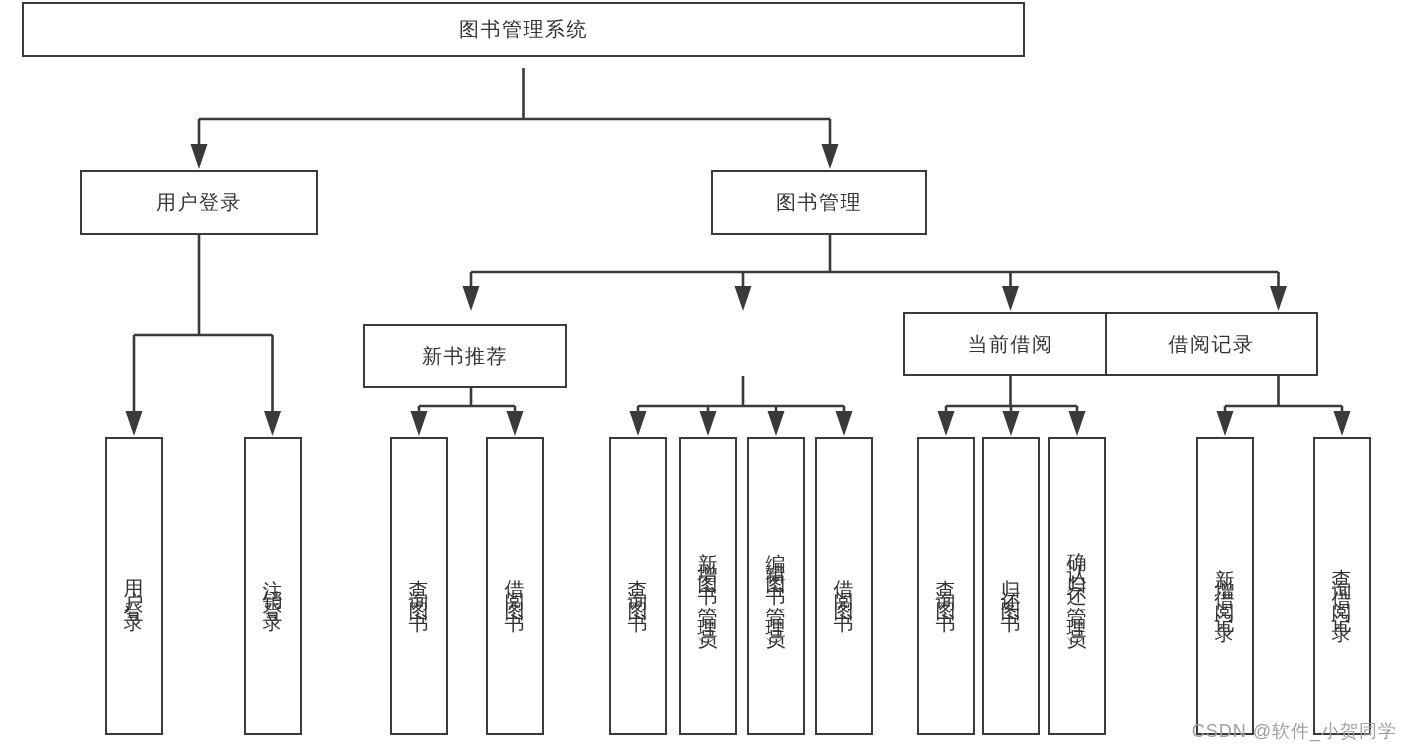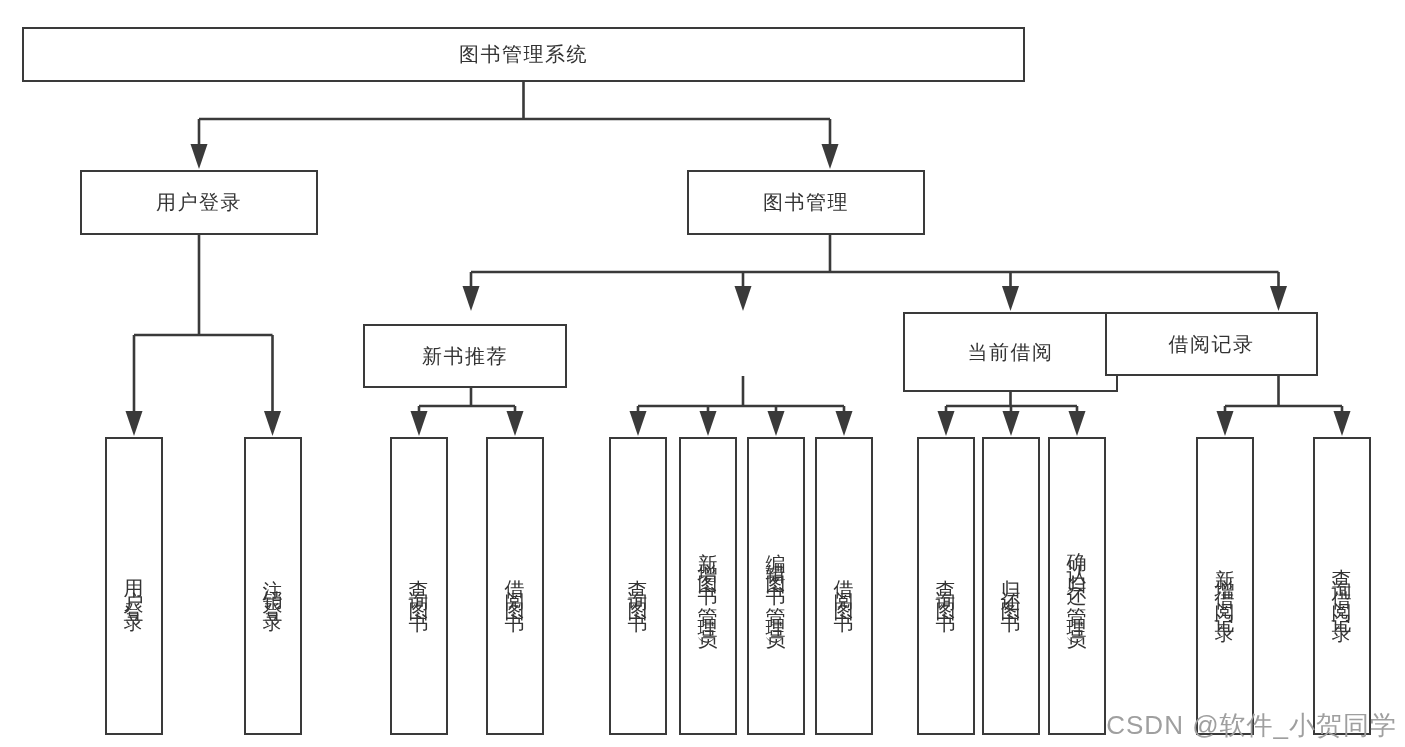--- a/index.html
+++ b/index.html
@@ -42,21 +42,21 @@
     text-orientation: mixed;
     font-size: 20px;
     line-height: 1;
     letter-spacing: 11px;
     white-space: nowrap;
   }
   .watermark {
     position: absolute;
     right: 8px;
     bottom: 4px;
-    font-size: 26px;
+    font-size: 18px;
     letter-spacing: 1px;
     color: var(--watermark);
     z-index: 5;
     white-space: nowrap;
   }
 </style>
 </head>
 <body>
 
 <div class="canvas">
@@ -94,35 +94,35 @@
       <polygon points="767.5,411 784.5,411 776,436"></polygon>
       <polygon points="835.5,411 852.5,411 844,436"></polygon>
       <polygon points="937.5,411 954.5,411 946,436"></polygon>
       <polygon points="1002.5,411 1019.5,411 1011,436"></polygon>
       <polygon points="1068.5,411 1085.5,411 1077,436"></polygon>
       <polygon points="1216.5,411 1233.5,411 1225,436"></polygon>
       <polygon points="1333.5,411 1350.5,411 1342,436"></polygon>
     </g>
   </svg>
 
-  <div class="box h" style="left:22px;top:27px;width:1003px;height:55px">
+  <div class="box h" style="left:22px;top:2px;width:1003px;height:55px">
     <span>图书管理系统</span>
   </div>
 
   <div class="box h" style="left:80px;top:170px;width:238px;height:65px">
     <span>用户登录</span>
   </div>
-  <div class="box h" style="left:687px;top:170px;width:238px;height:65px">
+  <div class="box h" style="left:711px;top:170px;width:216px;height:65px">
     <span>图书管理</span>
   </div>
 
   <div class="box h" style="left:363px;top:324px;width:204px;height:64px">
     <span>新书推荐</span>
   </div>
-  <div class="box h" style="left:903px;top:312px;width:215px;height:80px">
+  <div class="box h" style="left:903px;top:312px;width:215px;height:64px">
     <span>当前借阅</span>
   </div>
   <div class="box h" style="left:1105px;top:312px;width:213px;height:64px">
     <span>借阅记录</span>
   </div>
 
   <div class="box v" style="left:105px;top:437px;width:58px;height:298px">
     <span>用户登录</span>
   </div>
   <div class="box v" style="left:244px;top:437px;width:58px;height:298px">

